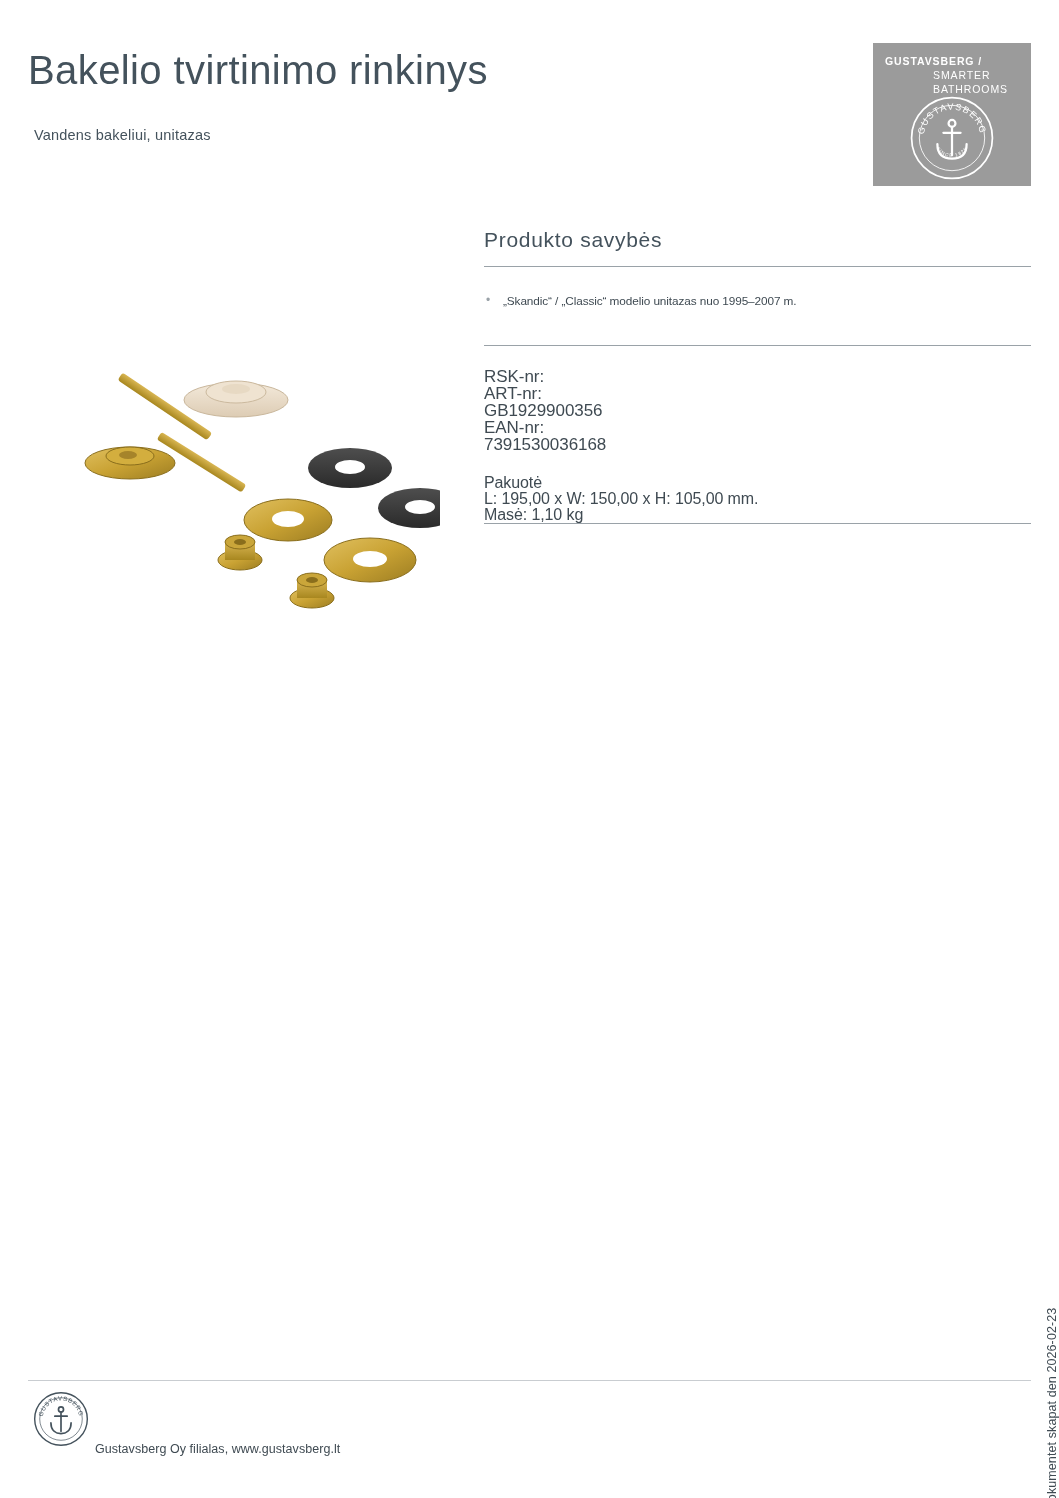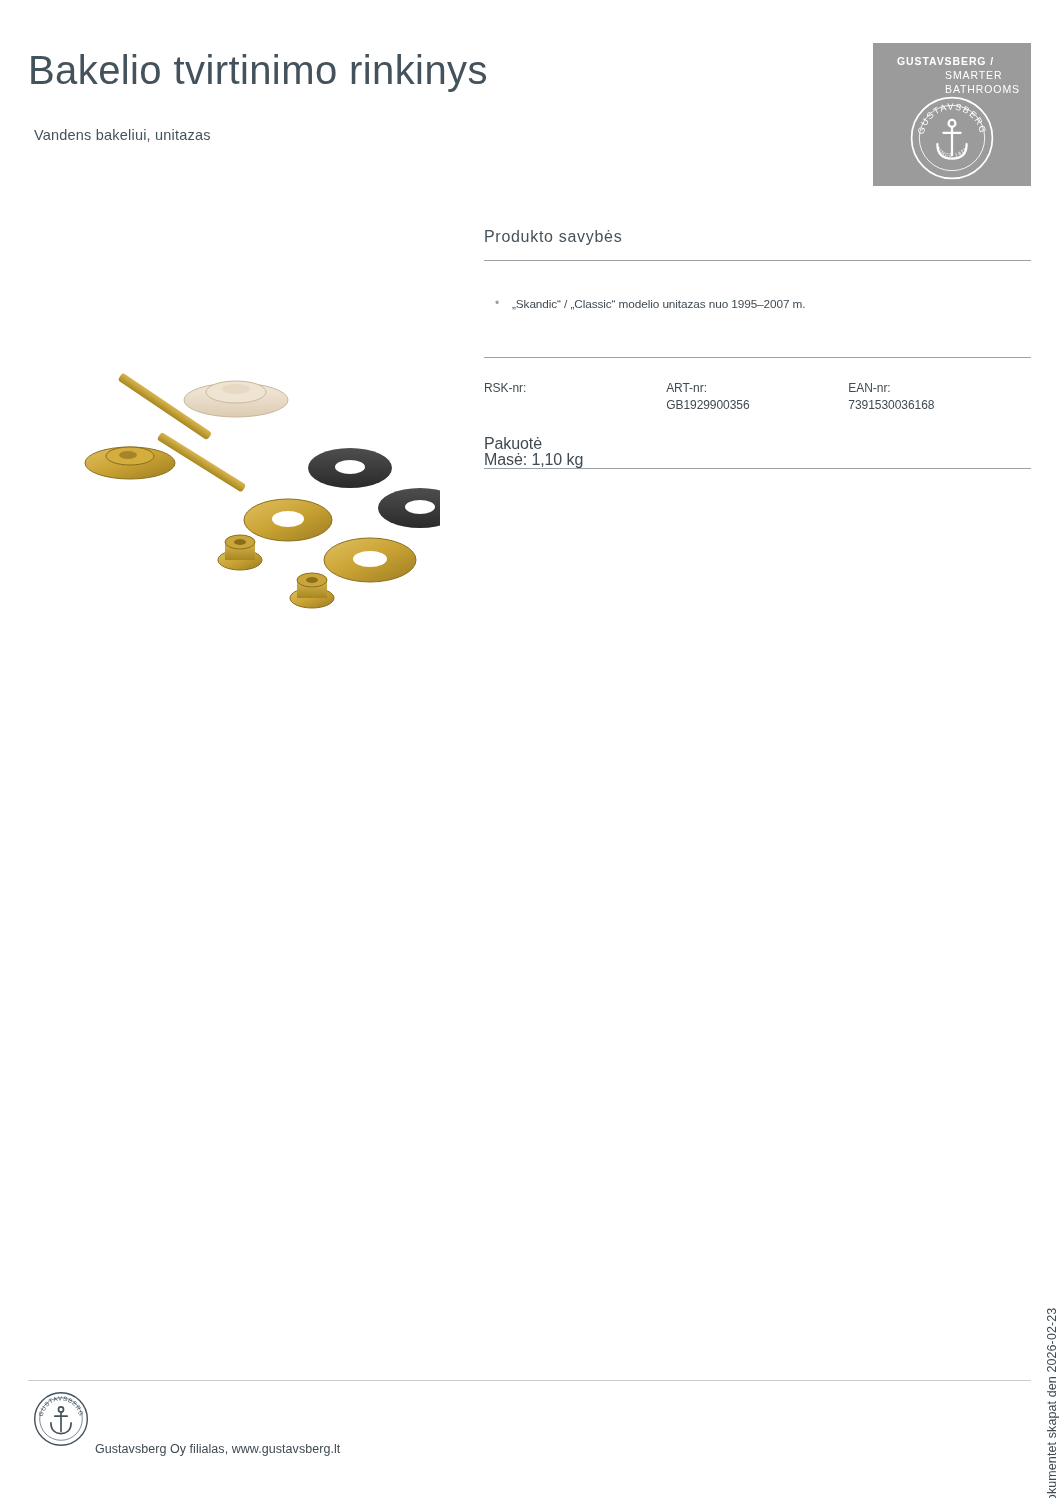--- a/index.html
+++ b/index.html
@@ -43,21 +43,21 @@
     position: absolute;
     left: 873px;
     top: 43px;
     width: 158px;
     height: 143px;
     background: #9b9b9b;
     color: #ffffff;
   }
   .brand-text {
     position: absolute;
-    left: 24px;
+    left: 12px;
     top: 11px;
     font-size: 10.5px;
     line-height: 14px;
     letter-spacing: 0.9px;
     font-weight: 700;
   }
   .brand-text .line2 { font-weight: 400; margin-left: 48px; }
   .brand-seal {
     position: absolute;
     left: 50%;
@@ -77,34 +77,34 @@
   }
 
   
   .content-col {
     position: absolute;
     left: 484px;
     top: 228px;
     width: 547px;
   }
   .section-heading {
-    font-size: 16px;
+    font-size: 21px;
     font-weight: 400;
     color: #44525c;
     letter-spacing: 0.7px;
     padding-bottom: 14px;
   }
   .rule {
     height: 1px;
     background: #9aa2a8;
     width: 100%;
   }
 
   .feature-list {
-    margin: 9px;
+    margin: 0;
     padding: 26px 0 0 0;
     list-style: none;
   }
   .feature-list li {
     position: relative;
     padding-left: 19px;
     font-size: 11.8px;
     color: #3f4a52;
     line-height: 16px;
     letter-spacing: -0.1px;
@@ -116,22 +116,23 @@
     top: -1px;
     color: #9aa2a8;
     font-size: 12px;
   }
 
   .block-gap-1 { height: 36px; }
 
   .numbers-grid {
     display: flex;
     padding-top: 22px;
-    font-size: 12px;
-    color: #3f4a52;
+    font-size: 17px;
+    color: #3f4a52;
+    flex-direction: column;
   }
   .numbers-grid .col { width: 33.3%; }
   .numbers-grid .col .lbl { line-height: 17px; letter-spacing: -0.05px; }
   .numbers-grid .col .val { line-height: 17px; letter-spacing: -0.05px; }
 
   .pack-block {
     padding-top: 22px;
     font-size: 16px;
     color: #3f4a52;
     line-height: 16px;
@@ -309,20 +310,21 @@
       <div class="val">GB1929900356</div>
     </div>
     <div class="col">
       <div class="lbl">EAN-nr:</div>
       <div class="val">7391530036168</div>
     </div>
   </div>
 
   <div class="pack-block">
     <div>Pakuotė</div>
+    <div>L: 195,00 x W: 150,00 x H: 105,00 mm.</div>
     <div>Masė: 1,10 kg</div>
   </div>
 
   <div class="rule"></div>
 
 </div>
 
 <div class="side-text">Dokumentet skapat den 2026-02-23</div>
 
 <div class="footer-rule"></div>

